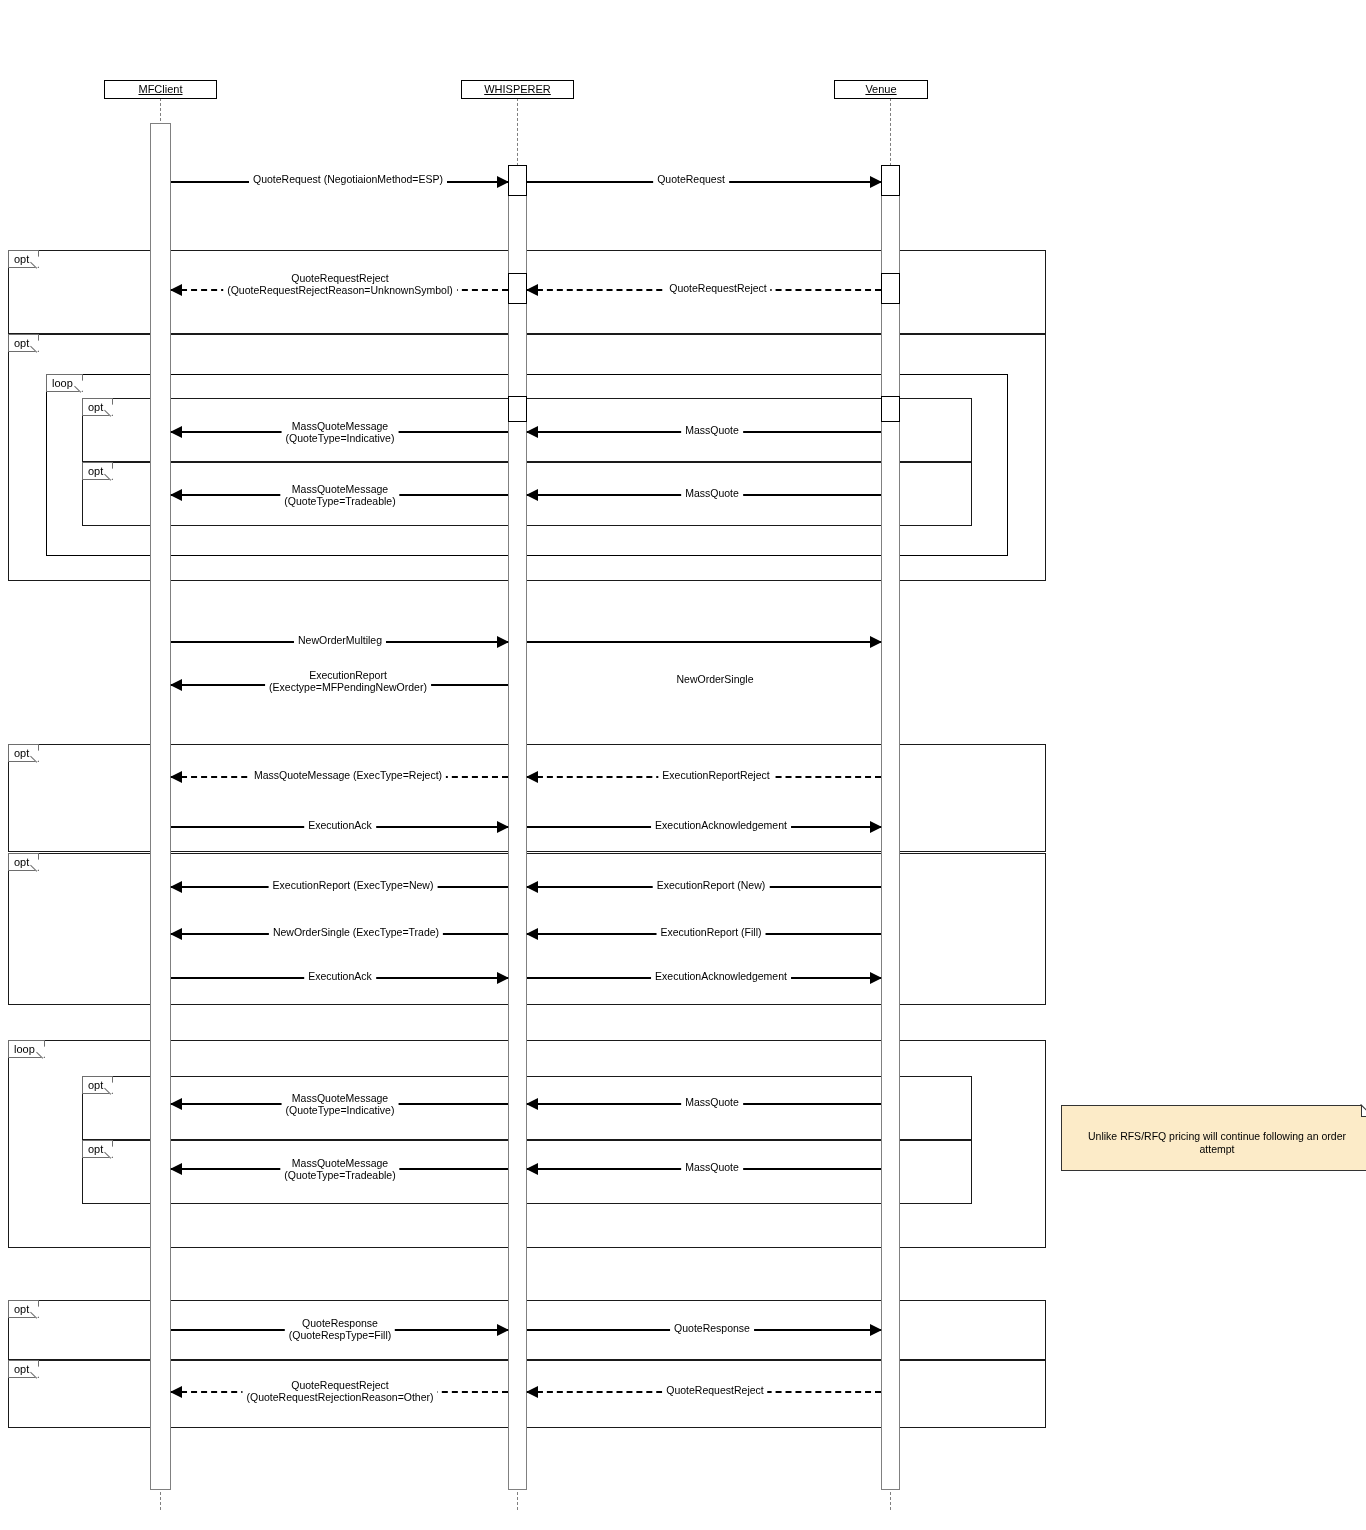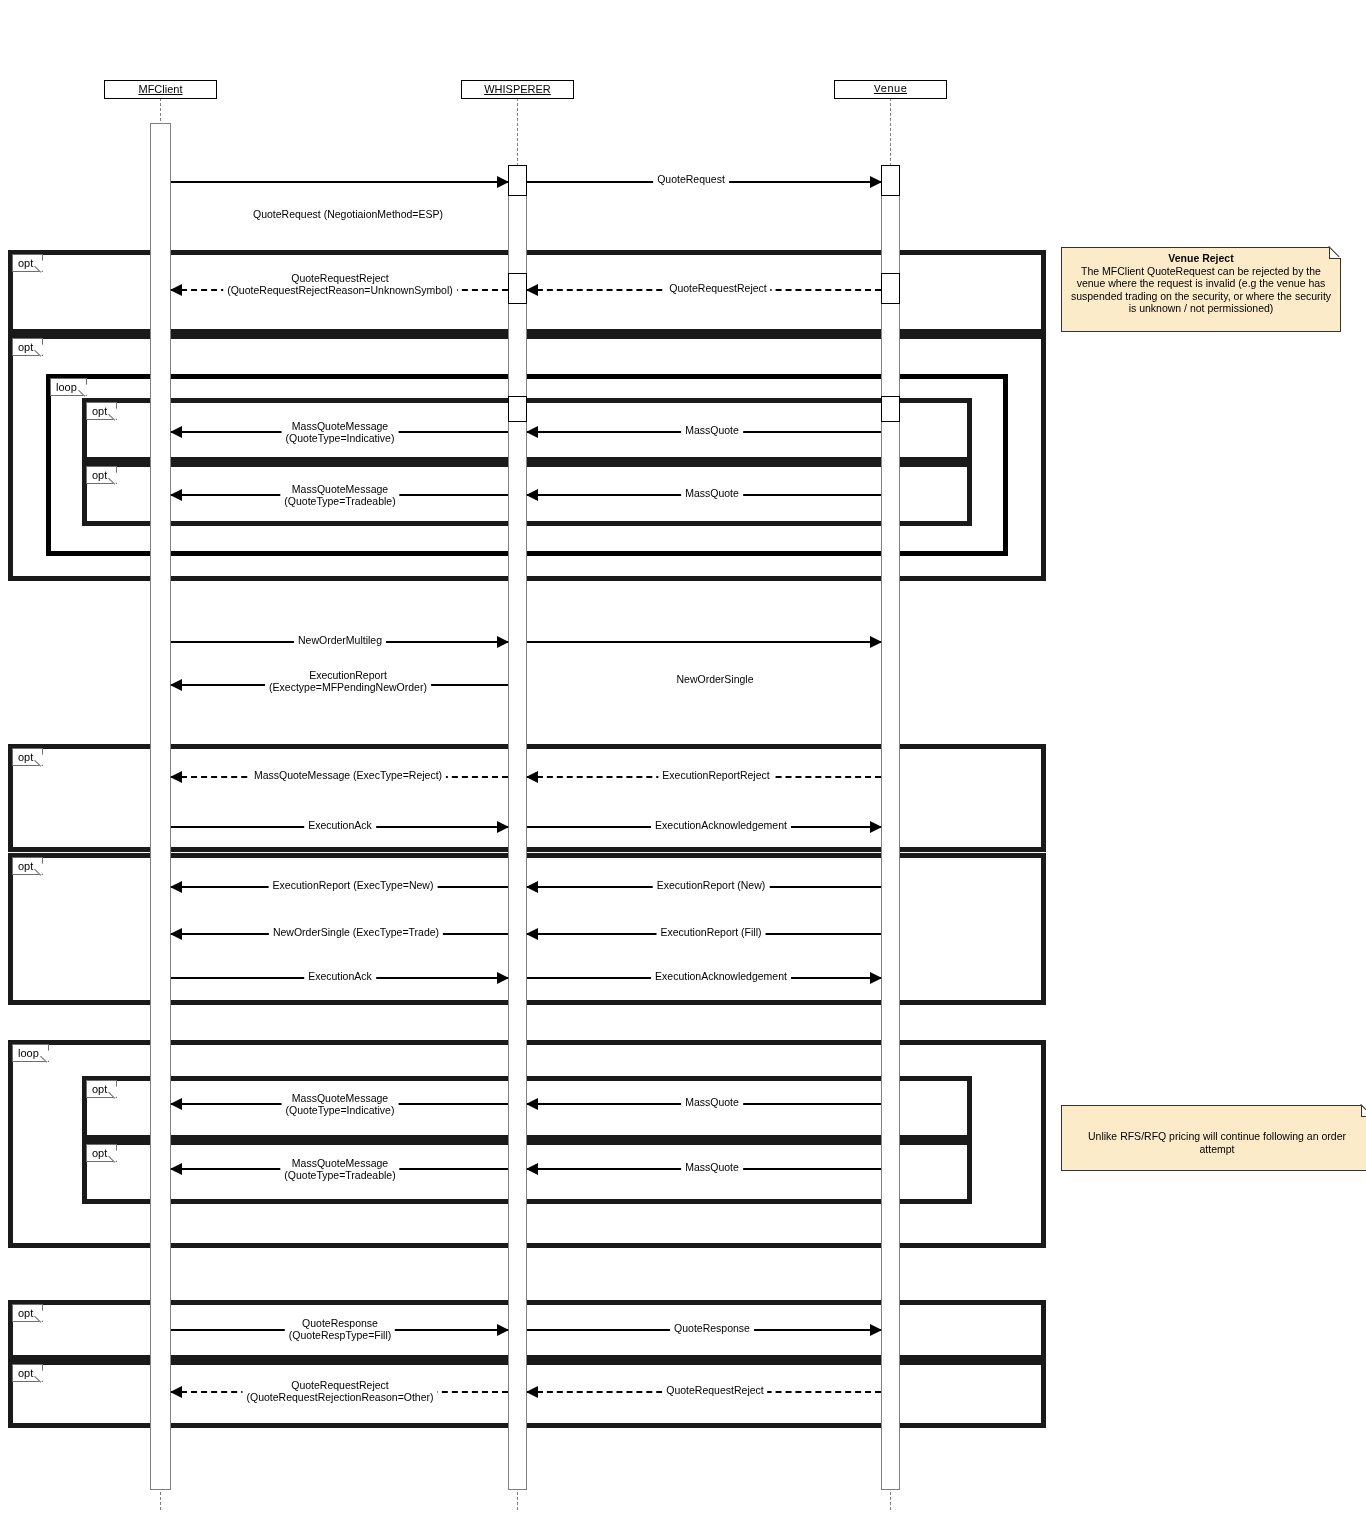--- a/index.html
+++ b/index.html
@@ -24,21 +24,21 @@
   
   .activation{
     position:absolute;box-sizing:border-box;
     background:#fff;border:1px solid #000;
   }
   .activation.grey{border-color:#808080;}
 
   
   .frag{
     position:absolute;box-sizing:border-box;
-    border:5px solid #000000;background:transparent;
+    border:1px solid #000000;background:transparent;
   }
   .frag.dark{border-color:#1a1a1a;}
   .frag-label{
     position:absolute;left:-1px;top:-1px;
     box-sizing:border-box;
     border:1px solid #6e6e6e;border-top-color:#6e6e6e;
     background:#fff;
     font-size:11px;line-height:14px;
     padding:1px 9px 1px 5px;
     color:#000;
@@ -167,29 +167,29 @@
   <div class="activation" style="left:881px;top:273px;width:19px;height:31px;"></div>
   <div class="activation" style="left:508px;top:396px;width:19px;height:26px;"></div>
   <div class="activation" style="left:881px;top:396px;width:19px;height:26px;"></div>
 
   <div class="participant" style="left:104px;top:80px;width:113px;">
     <span>MFClient</span>
   </div>
   <div class="participant" style="left:461px;top:80px;width:113px;">
     <span>WHISPERER</span>
   </div>
-  <div class="participant" style="left:834px;top:80px;width:113px;font-family:Liberation Mono, monospace;">
+  <div class="participant" style="left:834px;top:80px;width:94px;">
     <span>Venue</span>
   </div>
 
   <div class="msg" style="left:171px;top:181px;width:337px;">
     <div class="line"></div>
     <div class="head right"></div>
   </div>
-  <div class="msg-label" style="left:348px;top:173px;margin-top:35px;">
+  <div class="msg-label" style="left:348px;top:173px;">
     <span>QuoteRequest (NegotiaionMethod=ESP)</span>
   </div>
 
   <div class="msg" style="left:527px;top:181px;width:354px;">
     <div class="line"></div>
     <div class="head right"></div>
   </div>
   <div class="msg-label" style="left:691px;top:173px;">
     <span>QuoteRequest</span>
   </div>
@@ -411,25 +411,20 @@
   </div>
 
   <div class="msg dashed" style="left:527px;top:1391px;width:354px;">
     <div class="line"></div>
     <div class="head left"></div>
   </div>
   <div class="msg-label" style="left:715px;top:1384px;">
     <span>QuoteRequestReject</span>
   </div>
 
-  <div class="note" style="left:1061px;top:247px;width:280px;height:85px;">
-    <div class="fold"></div>
-    <span class="note-title">Venue Reject</span>
-    <span>The MFClient QuoteRequest can be rejected by the venue where the request is invalid (e.g the venue has suspended trading on the security, or where the security is unknown / not permissioned)</span>
-  </div>
 
 
   <div class="note" style="left:1061px;top:1105px;width:312px;height:66px;padding-top:24px;">
     <div class="fold"></div>
     <span>Unlike RFS/RFQ pricing will continue following an order attempt</span>
   </div>
 
 </div>
 
 </body></html>

